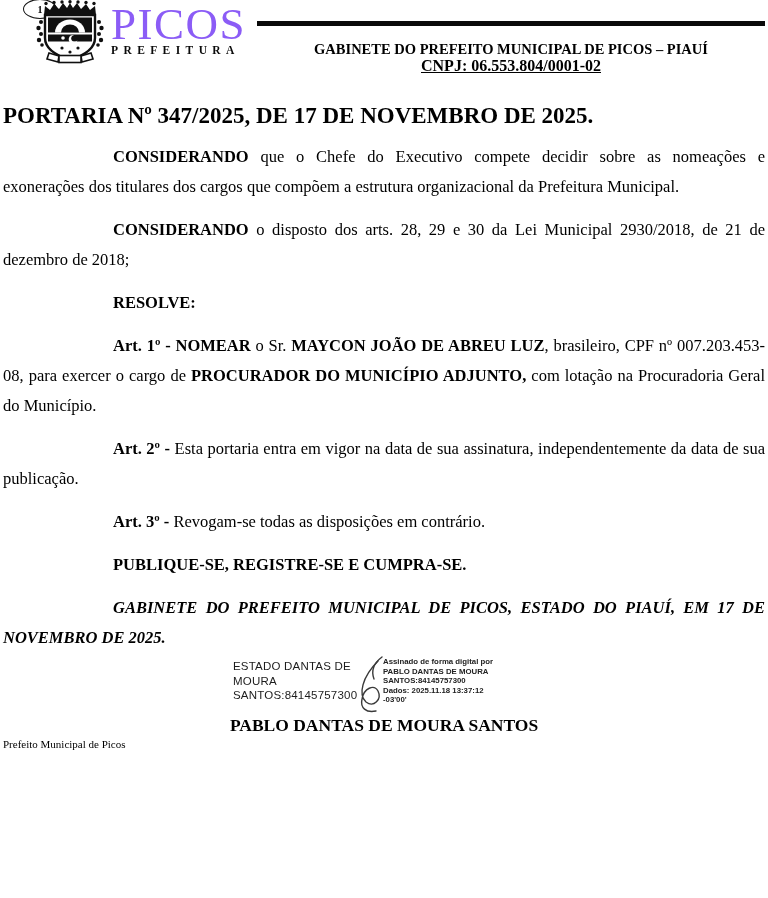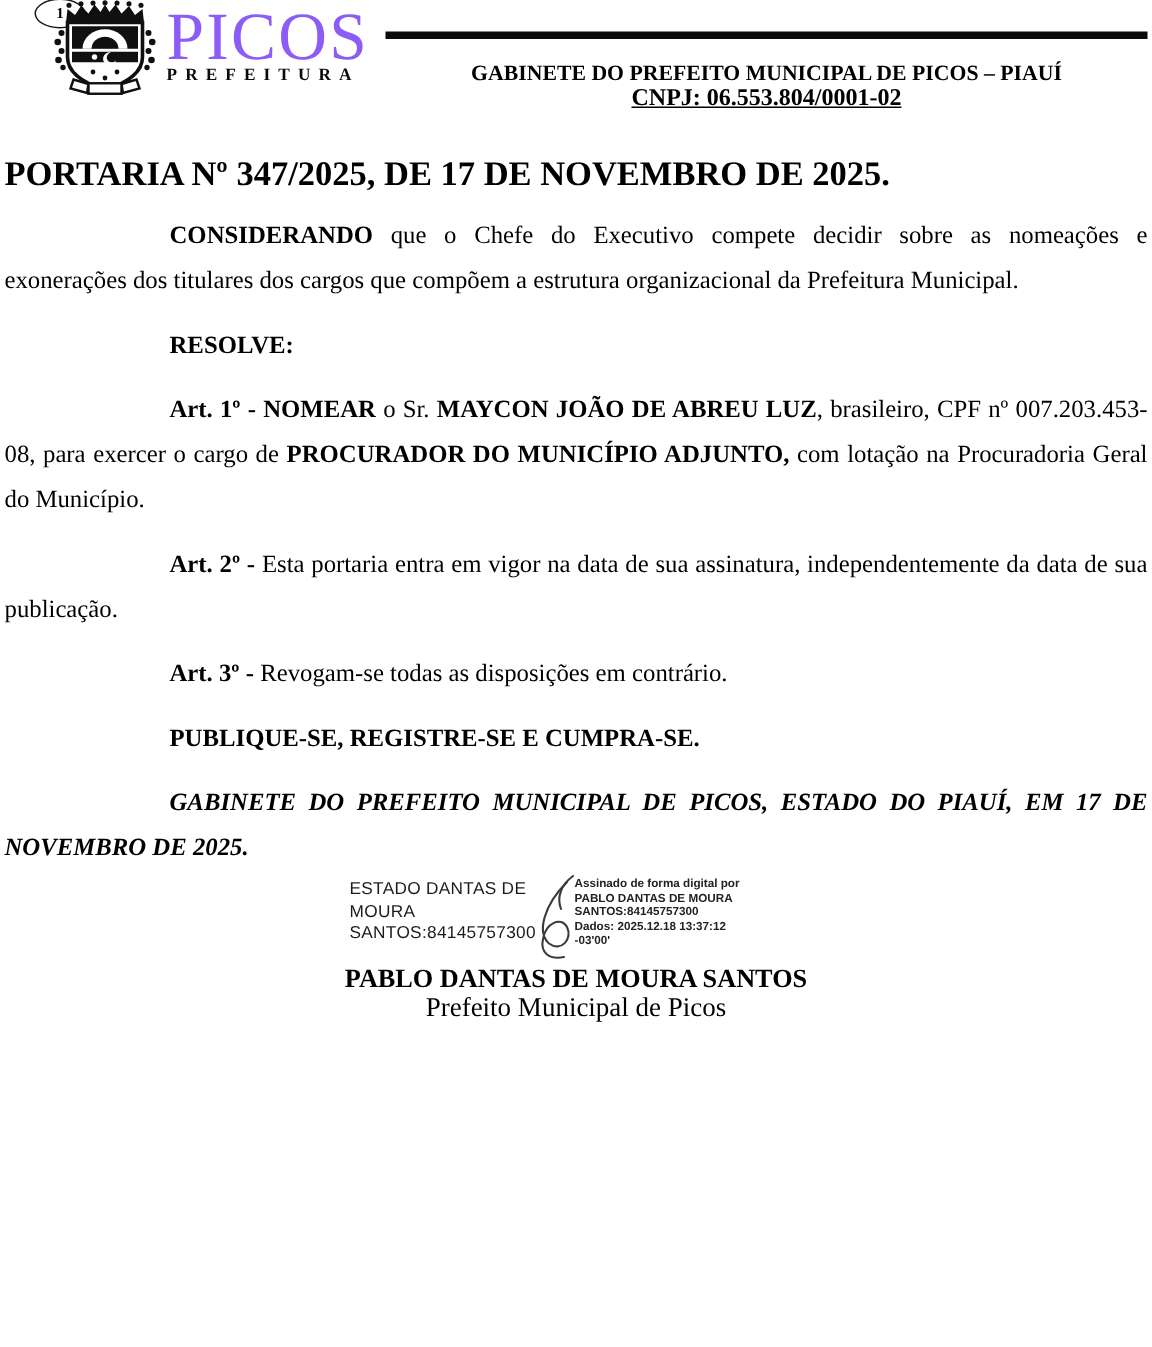--- a/index.html
+++ b/index.html
@@ -35,21 +35,21 @@
   .closing{margin-top:12px;margin-bottom:2px;font-style:italic;}
   
   .sig-row{
     display:flex;justify-content:center;align-items:flex-start;
     margin-top:2px;font-family:"Liberation Sans", sans-serif;color:#1c1c1c;
   }
   .sig-left{width:124px;font-size:11.5px;line-height:14.5px;letter-spacing:.2px;padding-top:4px;}
   .sig-squig{margin:0 -17px 0 -9px;position:relative;z-index:1;flex:0 0 auto;}
   .sig-right{width:152px;font-size:7.8px;line-height:9.6px;padding-top:2px;font-weight:bold;color:#222;}
   .signer-name{text-align:center;font-weight:bold;font-size:17.5px;line-height:19px;margin-top:1px;}
-  .signer-role{text-align:center;font-size:18px;line-height:18px;}
+  .signer-role{font-size:11px;line-height:18px;}
 </style>
 </head>
 <body>
 
 <div class="page">
 
   <div class="hdr">
     <div class="page-circle">
       <span>1</span>
     </div>
@@ -107,20 +107,21 @@
   </div>
 
   <div class="doc">
 
     <div class="doc-title">PORTARIA Nº 347/2025, DE 17 DE NOVEMBRO DE 2025.</div>
 
 
 
     <p class="par"><b>CONSIDERANDO</b><span> que o Chefe do Executivo compete decidir sobre as nomeações e exonerações dos titulares dos cargos que compõem a estrutura organizacional da Prefeitura Municipal.</span></p>
 
+    <p class="par"><b>CONSIDERANDO</b><span> o disposto dos arts. 28, 29 e 30 da Lei Municipal 2930/2018, de 21 de dezembro de 2018;</span></p>
 
     <p class="par"><b>RESOLVE:</b></p>
 
     <p class="par"><b>Art. 1º - NOMEAR</b><span> o Sr. </span><b>MAYCON JOÃO DE ABREU LUZ</b><span>, brasileiro, CPF nº 007.203.453-08, para exercer o cargo de </span><b>PROCURADOR DO MUNICÍPIO ADJUNTO,</b><span> com lotação na Procuradoria Geral do Município.</span></p>
 
     <p class="par"><b>Art. 2º -</b><span> Esta portaria entra em vigor na data de sua assinatura, independentemente da data de sua publicação.</span></p>
 
     <p class="par"><b>Art. 3º -</b><span> Revogam-se todas as disposições em contrário.</span></p>
 
     <p class="par"><b>PUBLIQUE-SE, REGISTRE-SE E CUMPRA-SE.</b></p>
@@ -136,21 +137,21 @@
       <svg class="sig-squig" width="52" height="60" viewBox="0 0 52 60">
         <g fill="none" stroke="#3a3a3a" stroke-width="1.4" stroke-linecap="round">
           <path d="M34 2 C26 8 23 16 26 24"></path>
           <path d="M30 6 C14 22 10 40 18 47 C26 53 34 44 30 36 C26 29 16 33 14 44 C12 53 18 58 28 56"></path>
         </g>
       </svg>
       <div class="sig-right">
         <div>Assinado de forma digital por</div>
         <div>PABLO DANTAS DE MOURA</div>
         <div>SANTOS:84145757300</div>
-        <div>Dados: 2025.12.18 13:37:12</div>
+        <div>Dados: 2025.11.18 13:37:12</div>
         <div>-03'00'</div>
       </div>
     </div>
 
     <div class="signer-name">PABLO DANTAS DE MOURA SANTOS</div>
     <div class="signer-role">Prefeito Municipal de Picos</div>
   </div>
 </div>
 
 </body></html>

